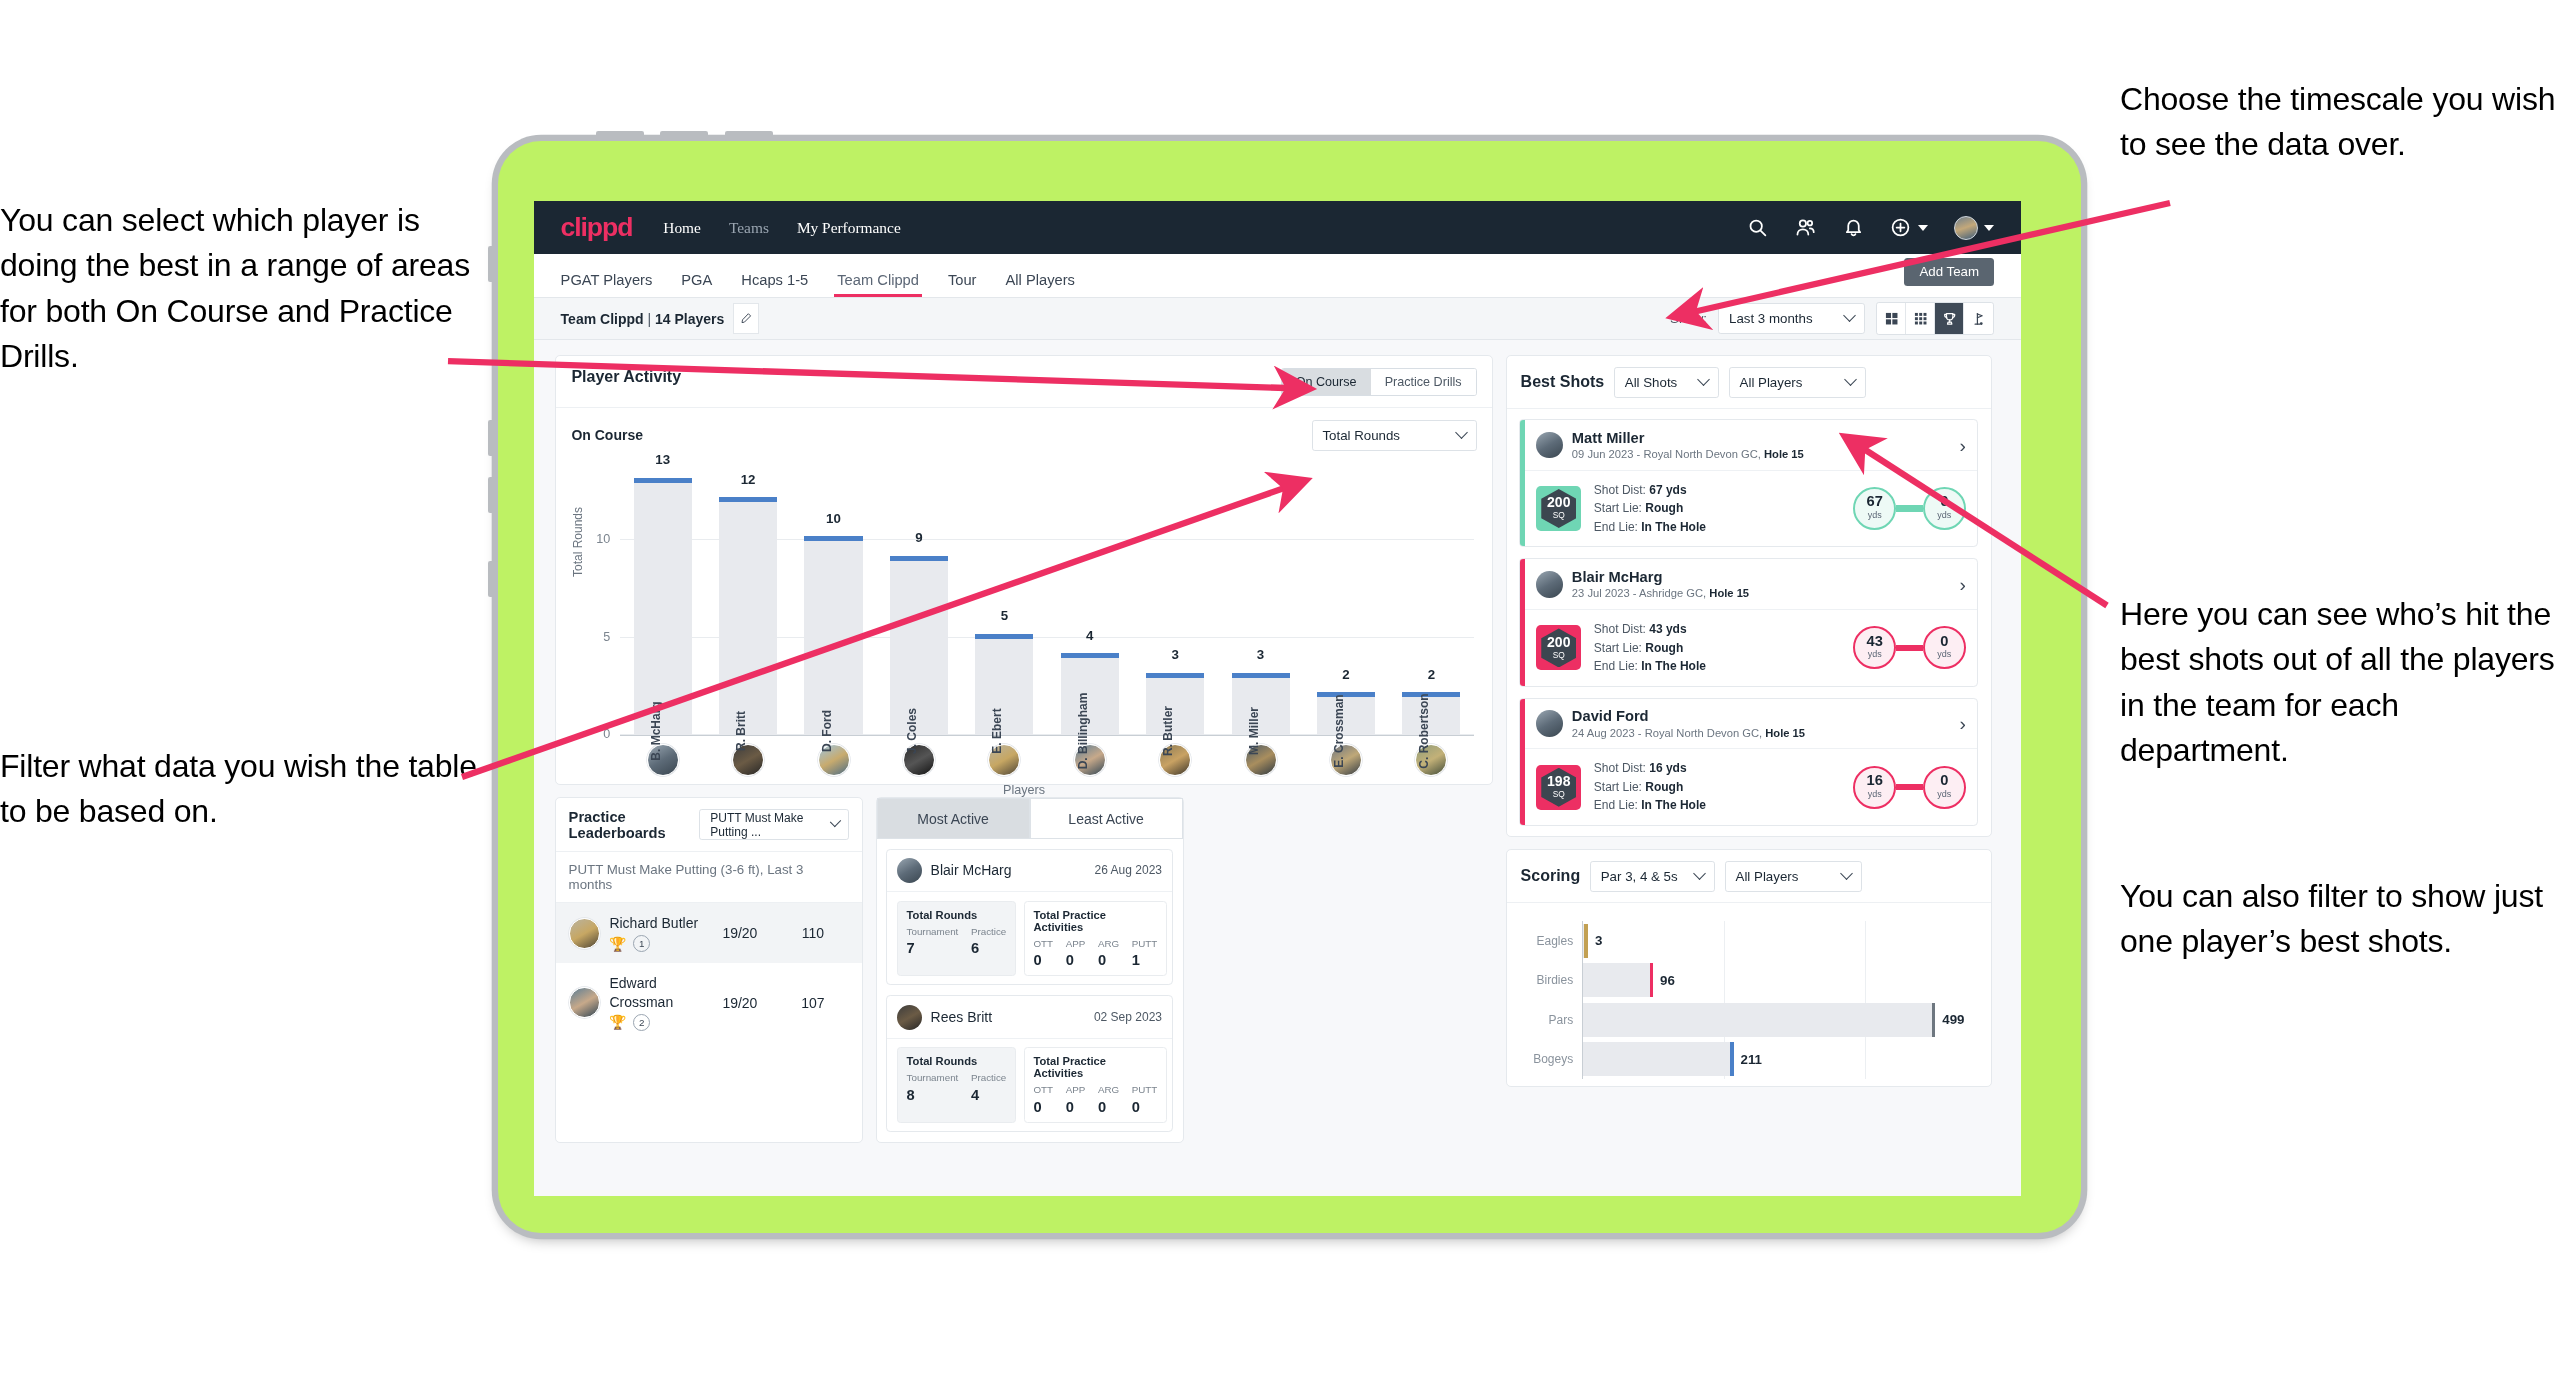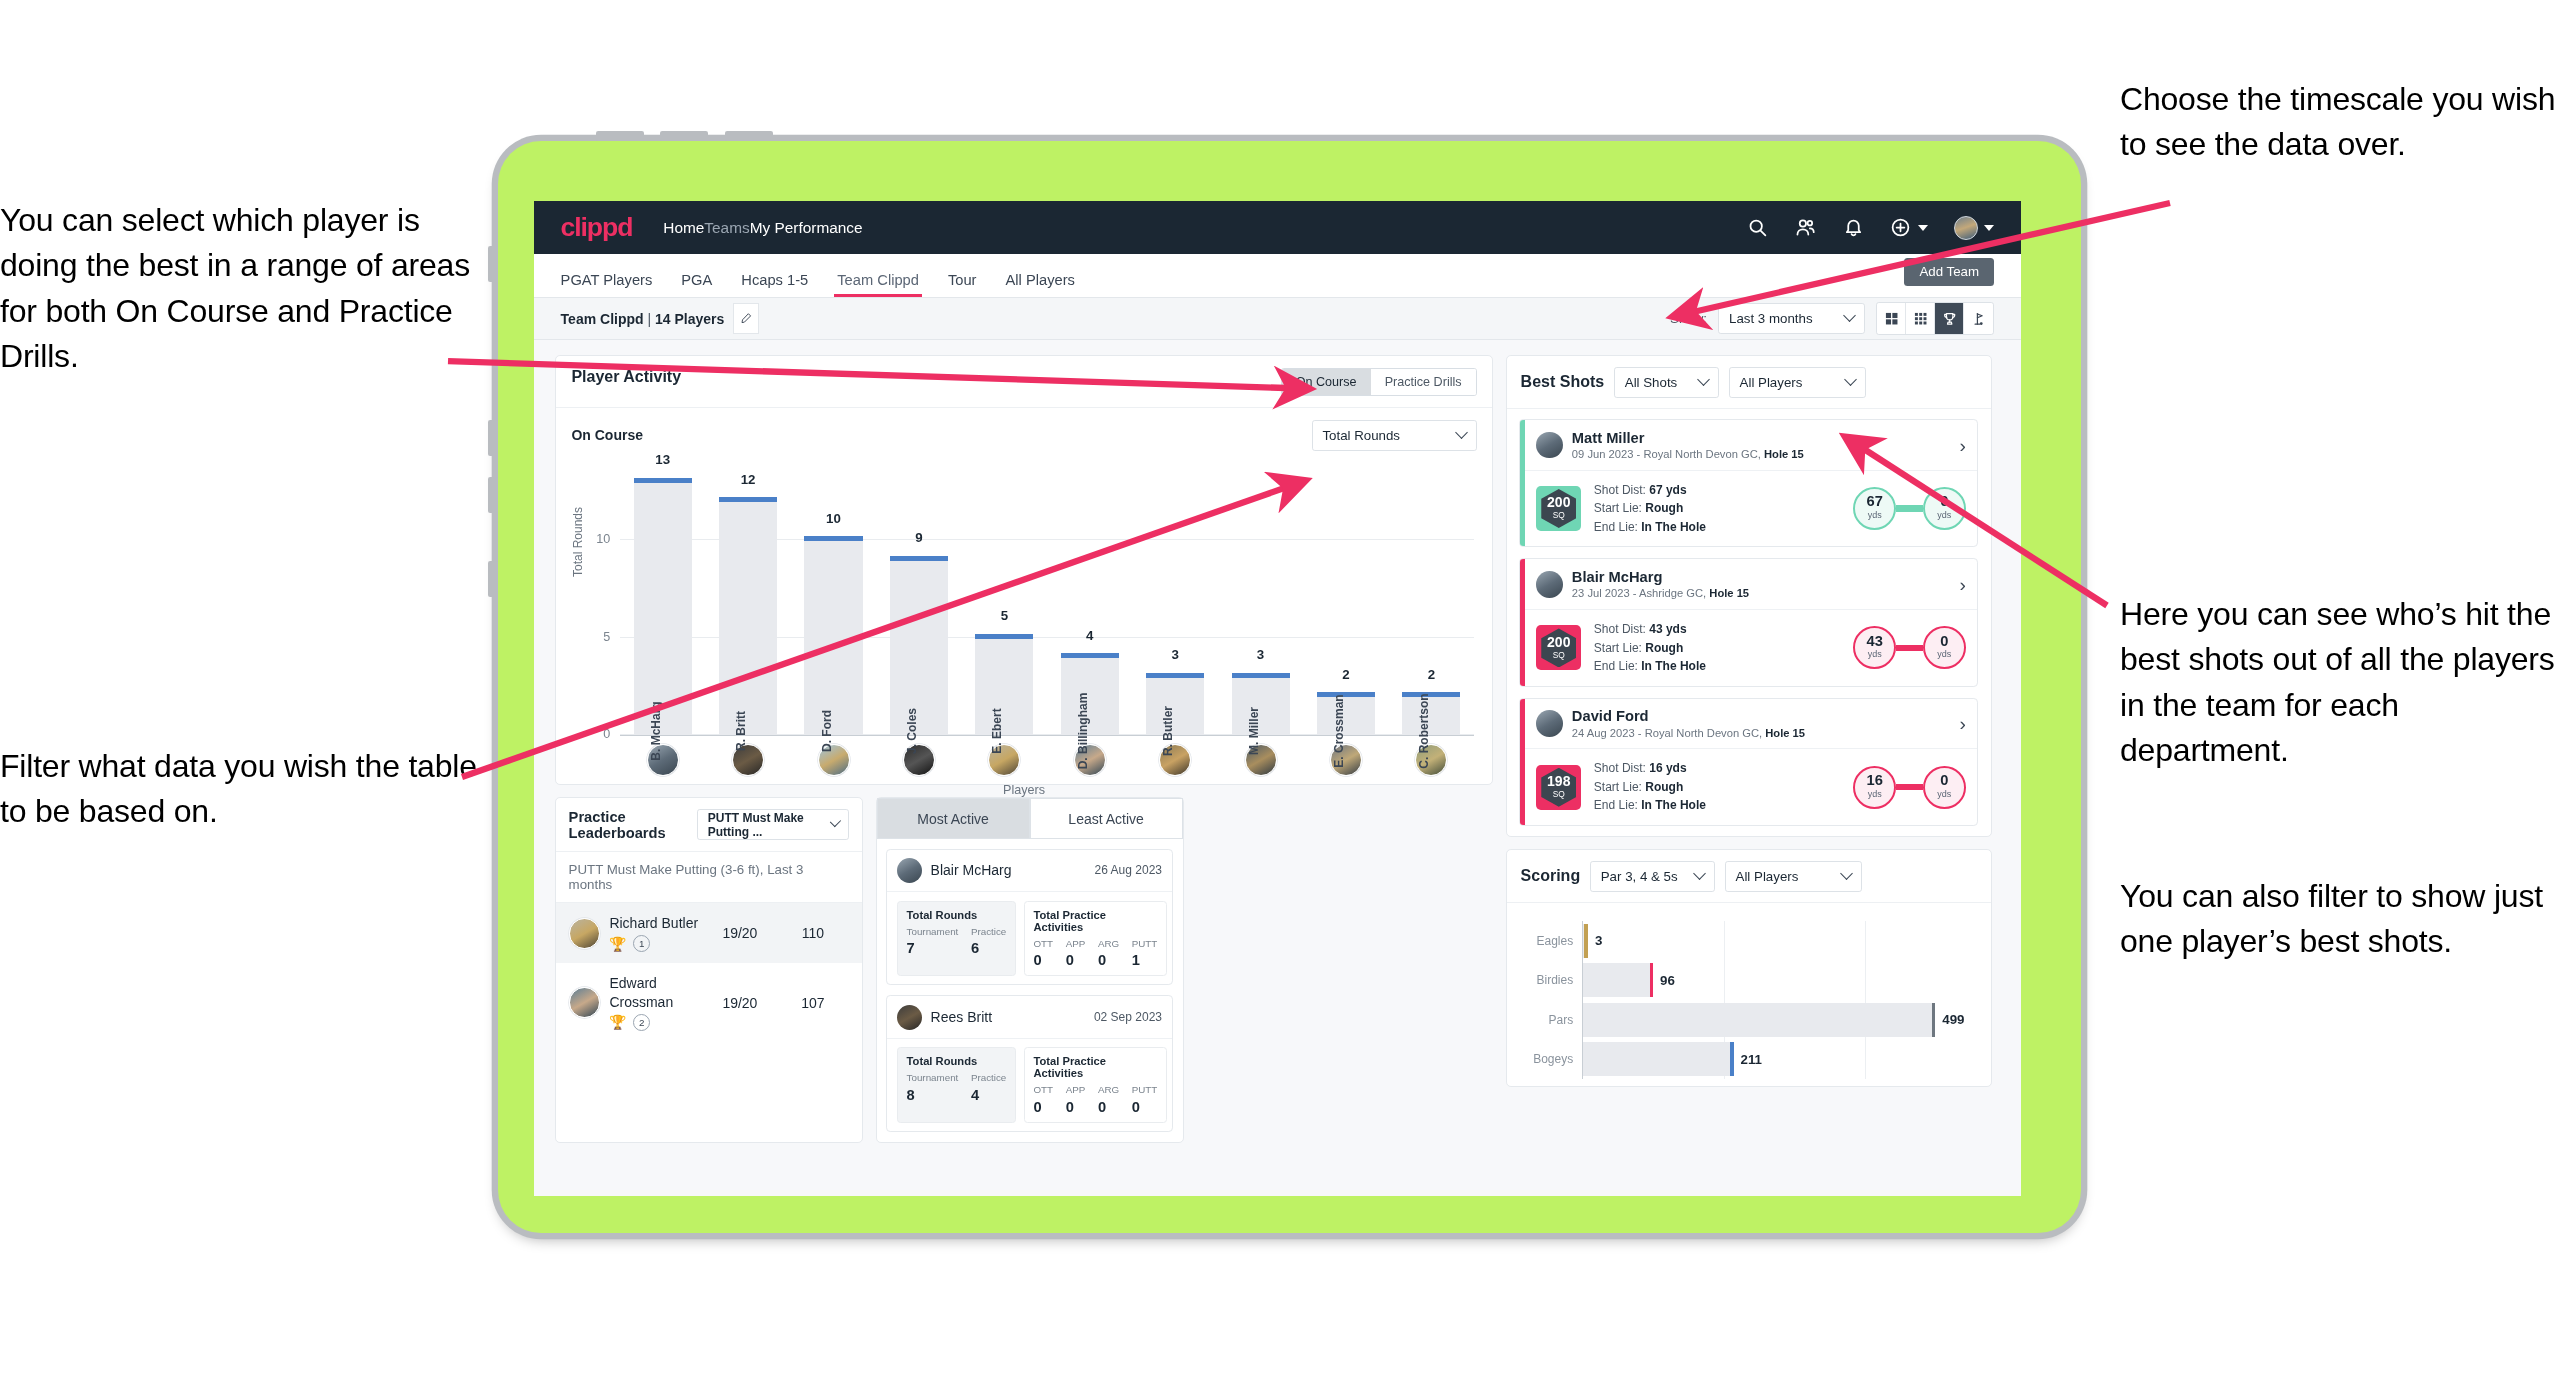--- a/index.html
+++ b/index.html
@@ -59,21 +59,21 @@
   
   .navbar {
     height: 53px; background: #1b2733;
     display: flex; align-items: center; padding: 0 26.6px;
   }
   .logo {
     color: #ed2f63; font-size: 26.6px; font-weight: 700;
     letter-spacing: -1.1px; margin-right: 31px;
     font-family: "Liberation Sans", sans-serif;
   }
-  .nav-links { display: flex; align-items: flex-start; }
+  .nav-links { display: flex; gap: 28px; align-items: flex-start; font-family: Liberation Serif, serif; }
   .nav-link { color: #ffffff; font-size: 15.4px; }
   .nav-link.dim { color: #9aa5b1; }
   .nav-right { margin-left: auto; display: flex; align-items: center; gap: 26.6px; }
   .nav-icon { width: 21px; height: 21px; display: block; }
   .nav-icon svg { width: 21px; height: 21px; display: block; }
   .nav-grp { display: flex; align-items: center; gap: 6.3px; }
   .caret { width: 0; height: 0; border-left: 5.6px solid transparent; border-right: 5.6px solid transparent; border-top: 6.3px solid #ffffff; }
   .avatar-nav {
     width: 24px; height: 24px; border-radius: 50%;
     background: linear-gradient(160deg,#6d7f8e 0%,#c3a87a 48%,#3e5d7a 100%);
@@ -549,21 +549,21 @@
               </div>
             <div class="xlabel">Players</div>
           </div>
         </div>
 
         <div class="bottom-row">
 
           <div class="card card-pl">
             <div class="pl-head">
               <div class="pl-title">Practice Leaderboards</div>
-              <div class="select-box" style="margin-left:auto;min-width:137px;font-size:12px;font-weight:700;">
+              <div class="select-box" style="margin-left:auto;min-width:137px;font-size:12px;font-weight:400;">
                 <span>PUTT Must Make Putting ...</span>
                 <span class="chev"></span>
               </div>
             </div>
             <div class="pl-sub"><span>PUTT Must Make Putting (3-6 ft),</span><span> Last 3 months</span></div>
             <div id="pl-rows">
                 <div class="pl-row hl">
                   <div class="pl-c1">
                     <div class="pl-av" style="background:linear-gradient(150deg,#b9b3a0,#c7a763,#4c4436)"></div>
                     <div>

